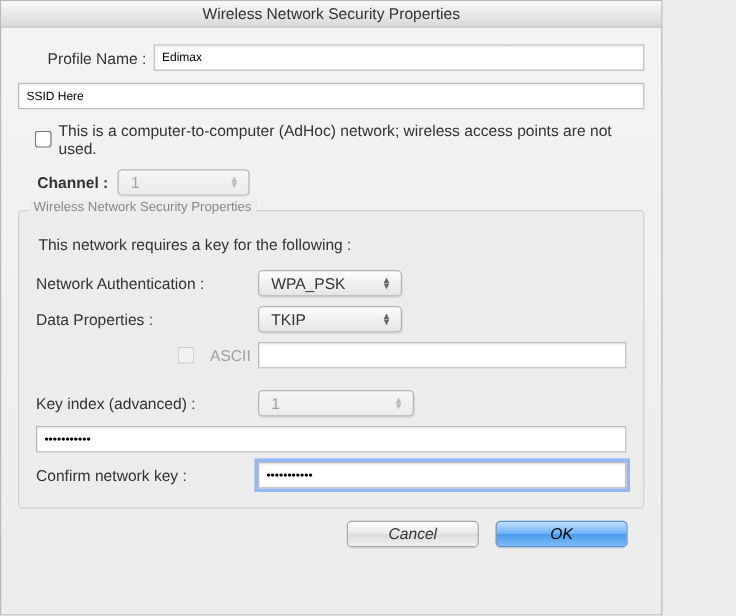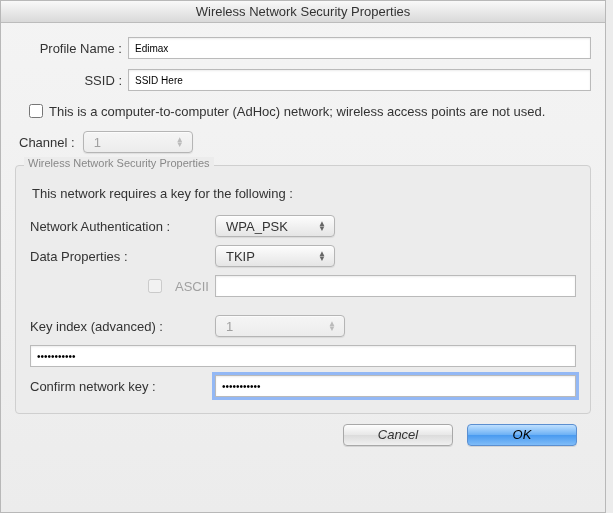--- a/index.html
+++ b/index.html
@@ -5,21 +5,21 @@
   * { box-sizing: border-box; }
   html, body {
     margin: 0; padding: 0;
     width: 613px; height: 513px;
     font-family: "Lucida Grande", "Helvetica Neue", Arial, sans-serif;
     font-size: 13px;
     color: #333;
     background: #ececec;
   }
   .window {
-    width: 606px; height: 513px;
+    width: 552px; height: 513px;
     background: linear-gradient(#f4f4f4, #ececec);
     border: 1px solid #b8b8b8;
     position: relative;
   }
   .titlebar {
     height: 22px;
     background: linear-gradient(#f9f9f9, #d9d9d9);
     border-bottom: 1px solid #bcbcbc;
     text-align: center;
     line-height: 22px;
@@ -60,21 +60,21 @@
   }
   .checkbox-row input[type=checkbox] {
     margin-right: 6px;
     width: 14px; height: 14px;
   }
   .channel-row {
     display: flex; align-items: center;
     margin-bottom: 12px;
     margin-left: 0;
   }
-  .channel-row .clabel { margin-left: 4px; margin-right: 8px; }
+  .channel-row .clabel { margin-left: 16px; margin-right: 8px; font-weight: bold; }
   .select {
     display: inline-flex; align-items: center;
     justify-content: space-between;
     height: 22px;
     background: linear-gradient(#fdfdfd,#e5e5e5);
     border: 1px solid #b5b5b5;
     border-radius: 4px;
     padding: 0 6px 0 10px;
     font-size: 13px;
     color: #333;
@@ -168,21 +168,20 @@
   <div class="content">
 
     <div class="row">
       <div class="label-col">Profile Name :</div>
       <div class="field-col">
         <input class="text" type="text" value="Edimax" style="">
       </div>
     </div>
 
     <div class="row">
-      <div class="label-col">SSID :</div>
       <div class="field-col">
         <input class="text" type="text" value="SSID Here" style="">
       </div>
     </div>
 
     <div class="checkbox-row">
       <input type="checkbox" style="">
       <span>This is a computer-to-computer (AdHoc) network; wireless access points are not used.</span>
     </div>
 

